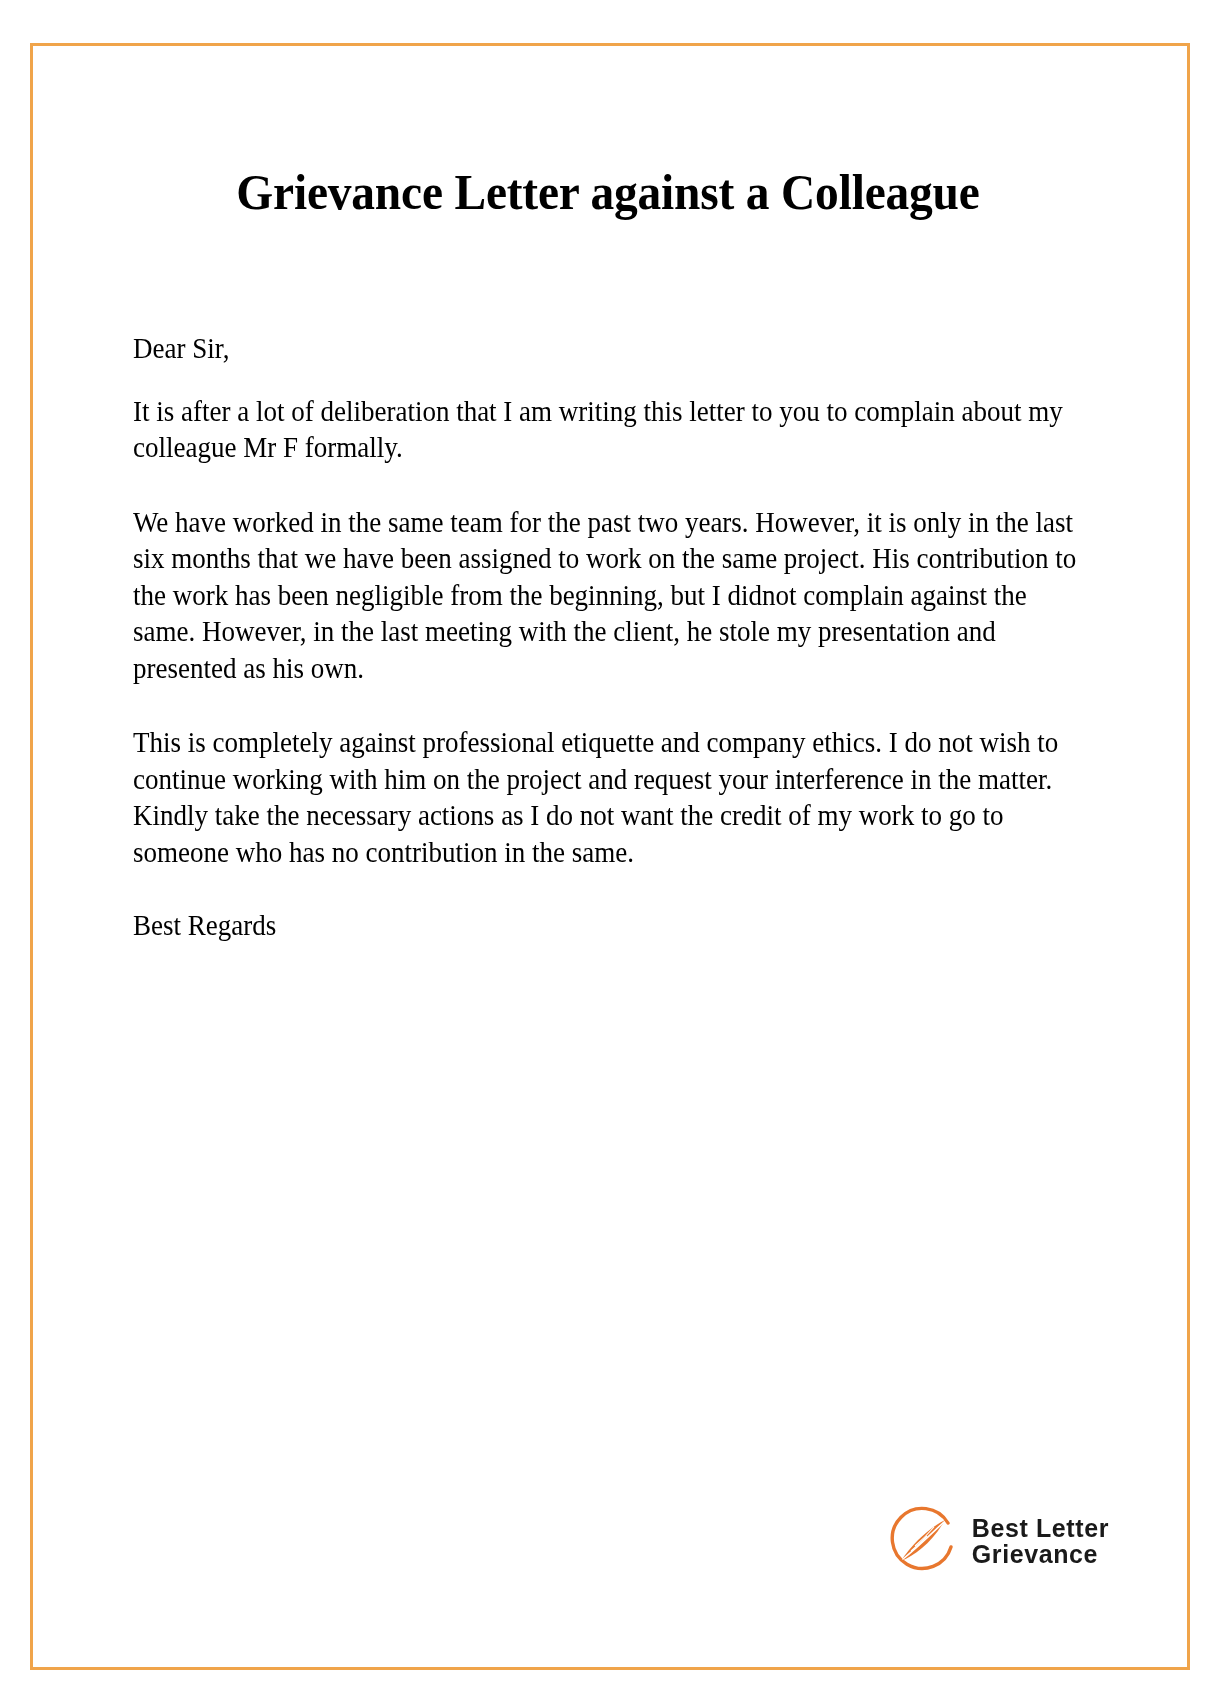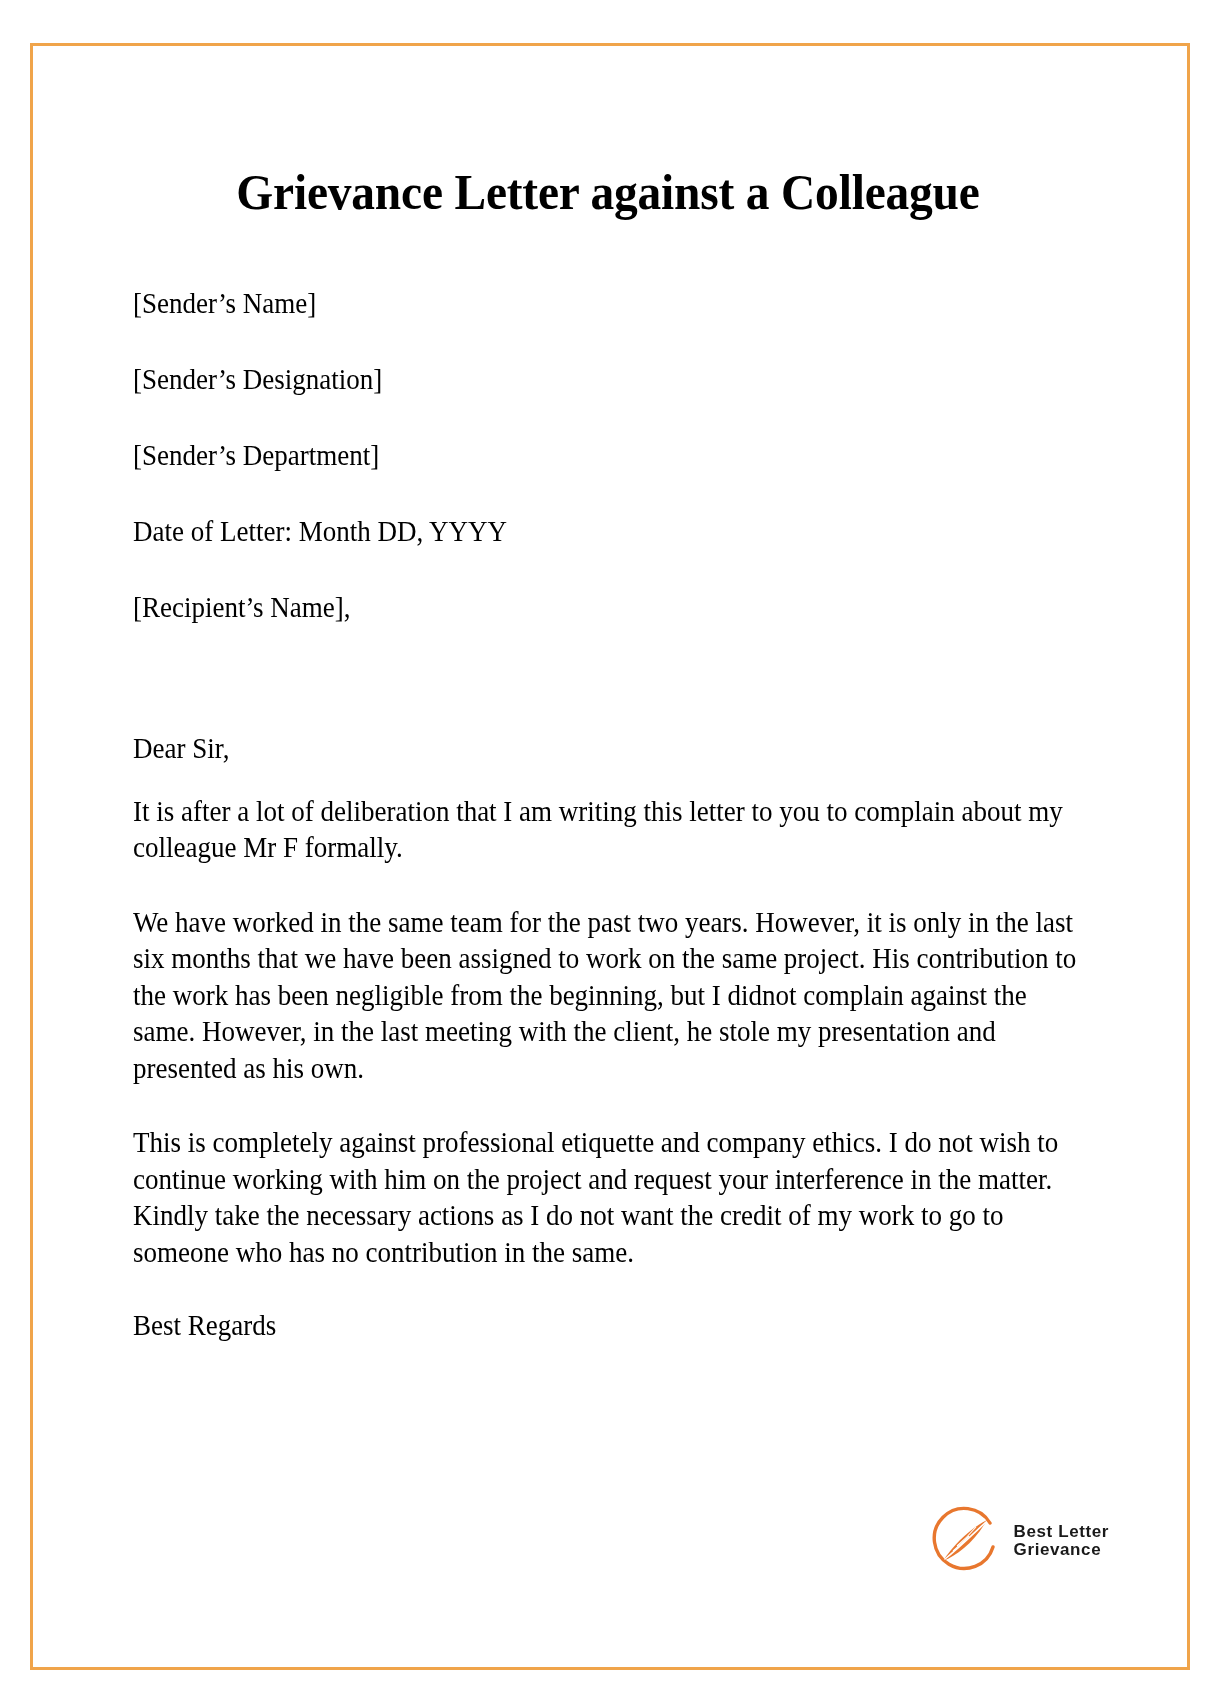--- a/index.html
+++ b/index.html
@@ -135,42 +135,35 @@
   .logo-text {
     display: flex;
     flex-direction: column;
     justify-content: center;
     line-height: 1.06;
   }
   .logo-line {
     font-family: "Liberation Sans", "DejaVu Sans", sans-serif;
     font-weight: bold;
     color: #1a1a1a;
-    font-size: 17px;
+    font-size: 25px;
     letter-spacing: 0.6px;
     white-space: nowrap;
   }
 </style>
 </head>
 <body>
 
 <div class="page">
   <div class="page-frame">
 
     <div class="content">
 
       <h1 class="letter-title">Grievance Letter against a Colleague</h1>
 
-      <div class="header-block">
-        <p class="line">[Sender’s Name]</p>
-        <p class="line">[Sender’s Designation]</p>
-        <p class="line">[Sender’s Department]</p>
-        <p class="line">Date of Letter: Month DD, YYYY</p>
-        <p class="line">[Recipient’s Name],</p>
-      </div>
 
       <p class="salutation">Dear Sir,</p>
 
       <div class="body-block">
         <p class="para">It is after a lot of deliberation that I am writing this letter to you to complain about my colleague Mr F formally.</p>
         <p class="para">We have worked in the same team for the past two years. However, it is only in the last six months that we have been assigned to work on the same project. His contribution to the work has been negligible from the beginning, but I didnot complain against the same. However, in the last meeting with the client, he stole my presentation and presented as his own.</p>
         <p class="para">This is completely against professional etiquette and company ethics. I do not wish to continue working with him on the project and request your interference in the matter. Kindly take the necessary actions as I do not want the credit of my work to go to someone who has no contribution in the same.</p>
       </div>
 
       <p class="closing">Best Regards</p>

